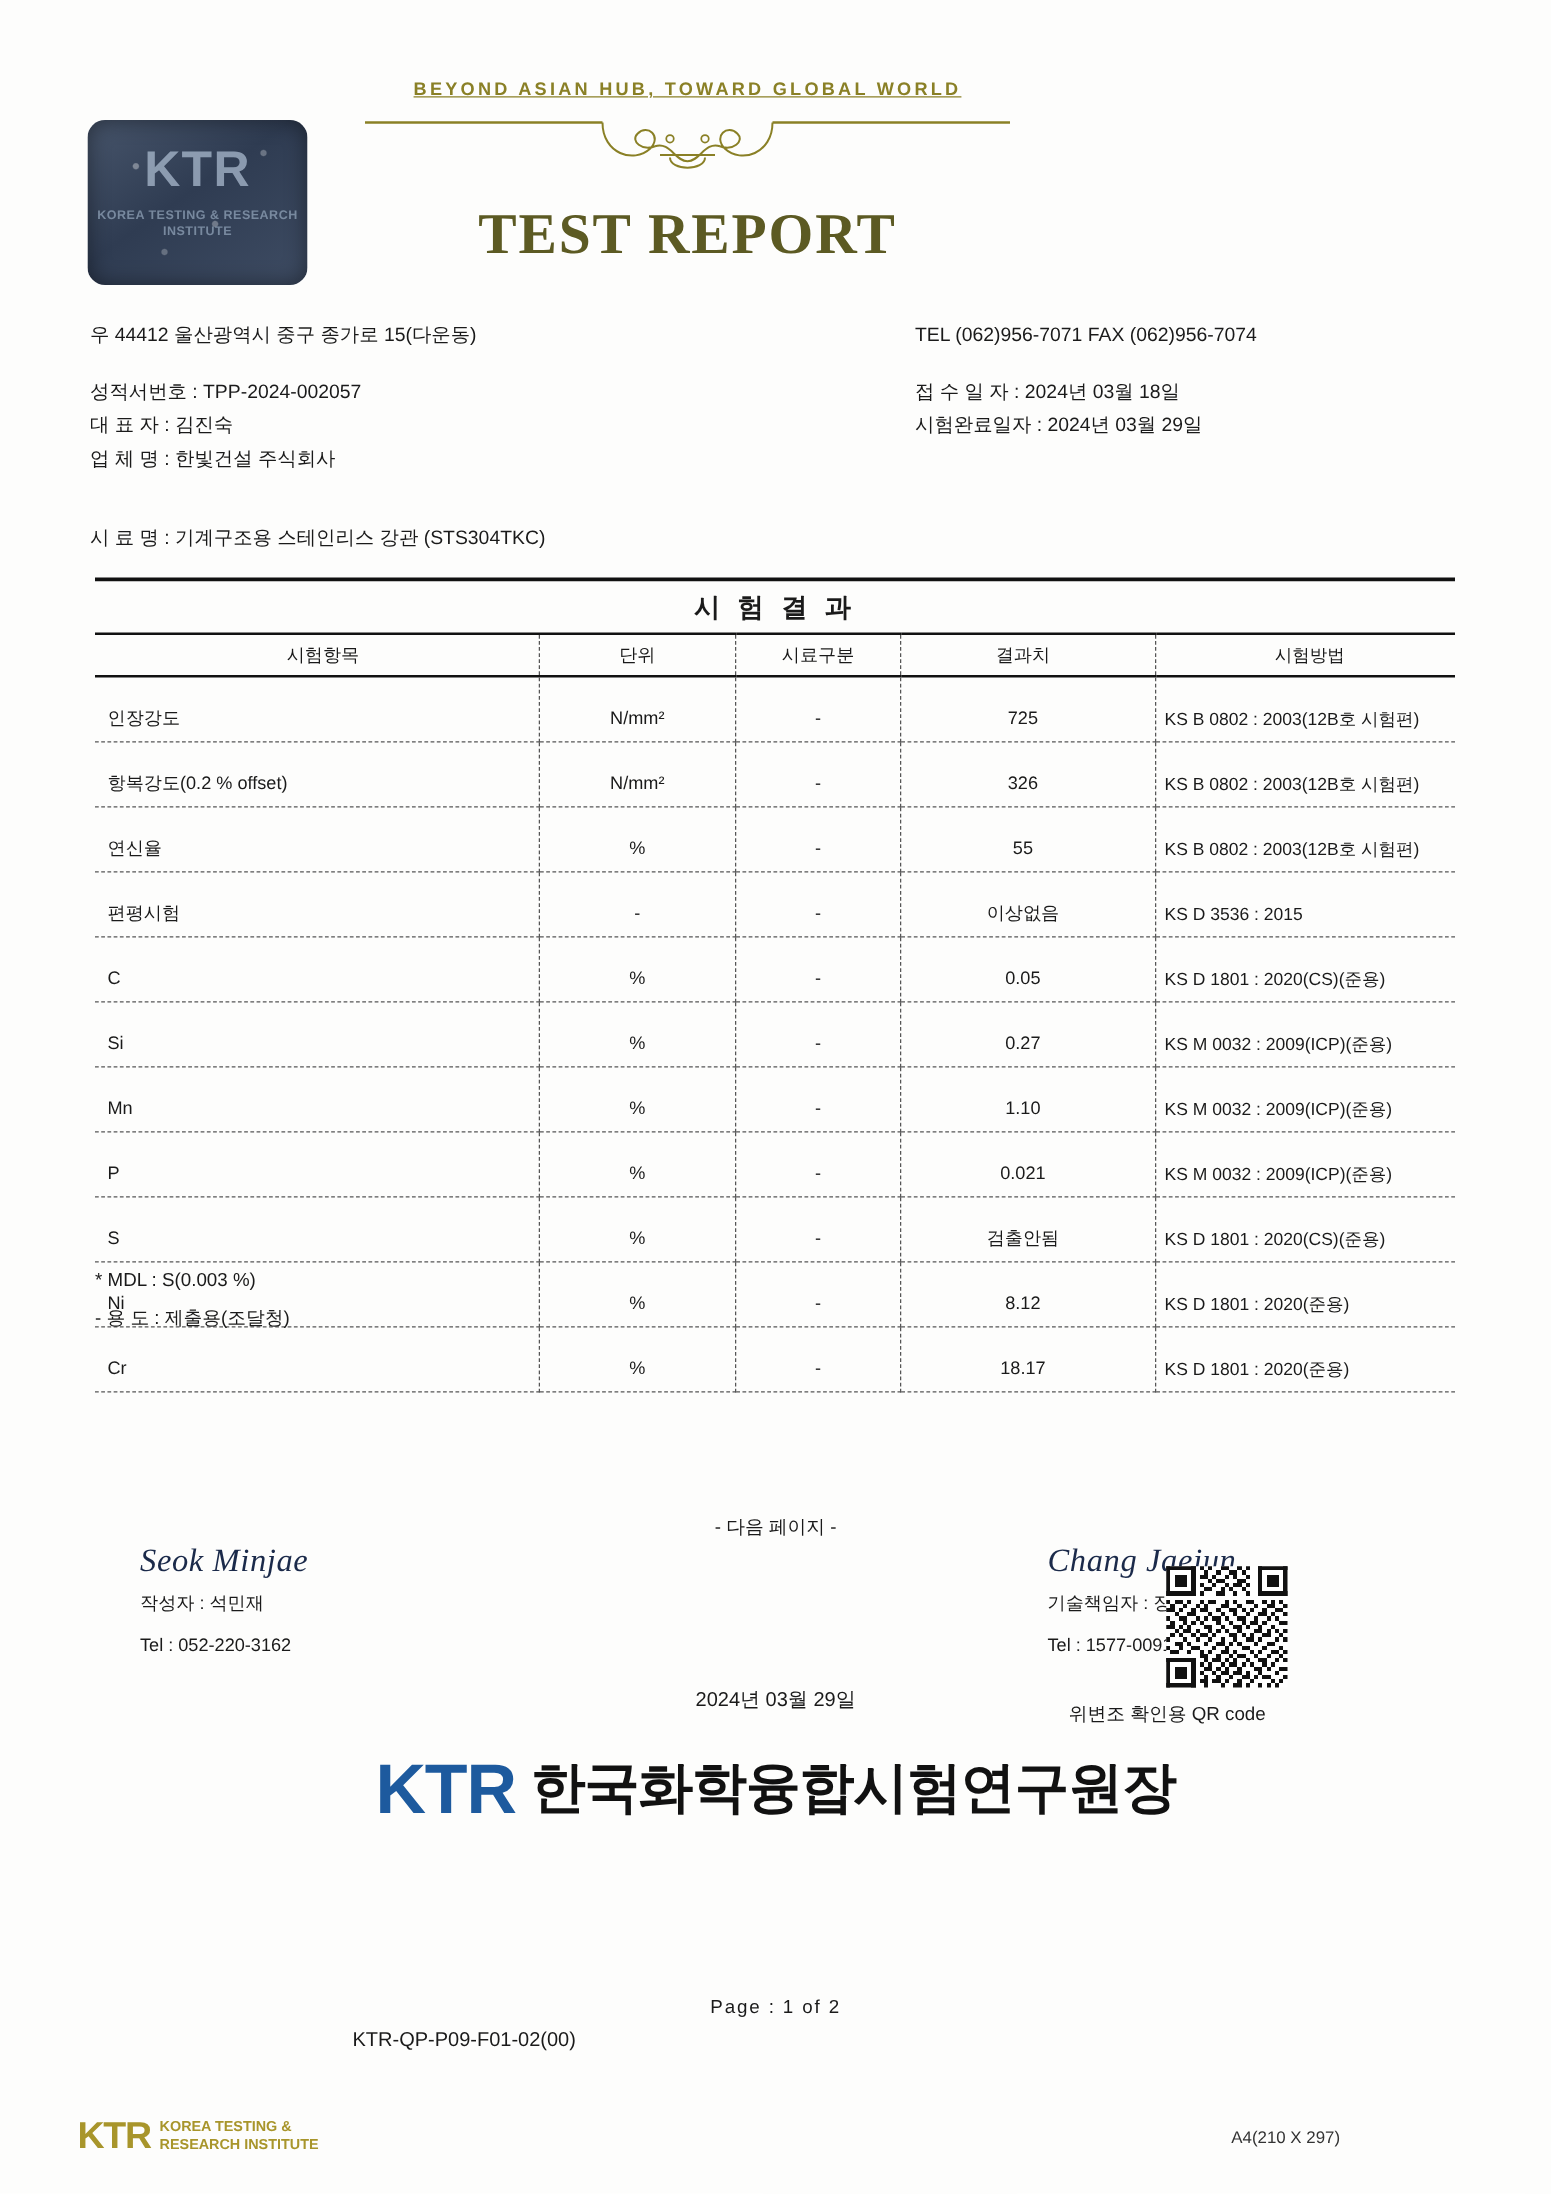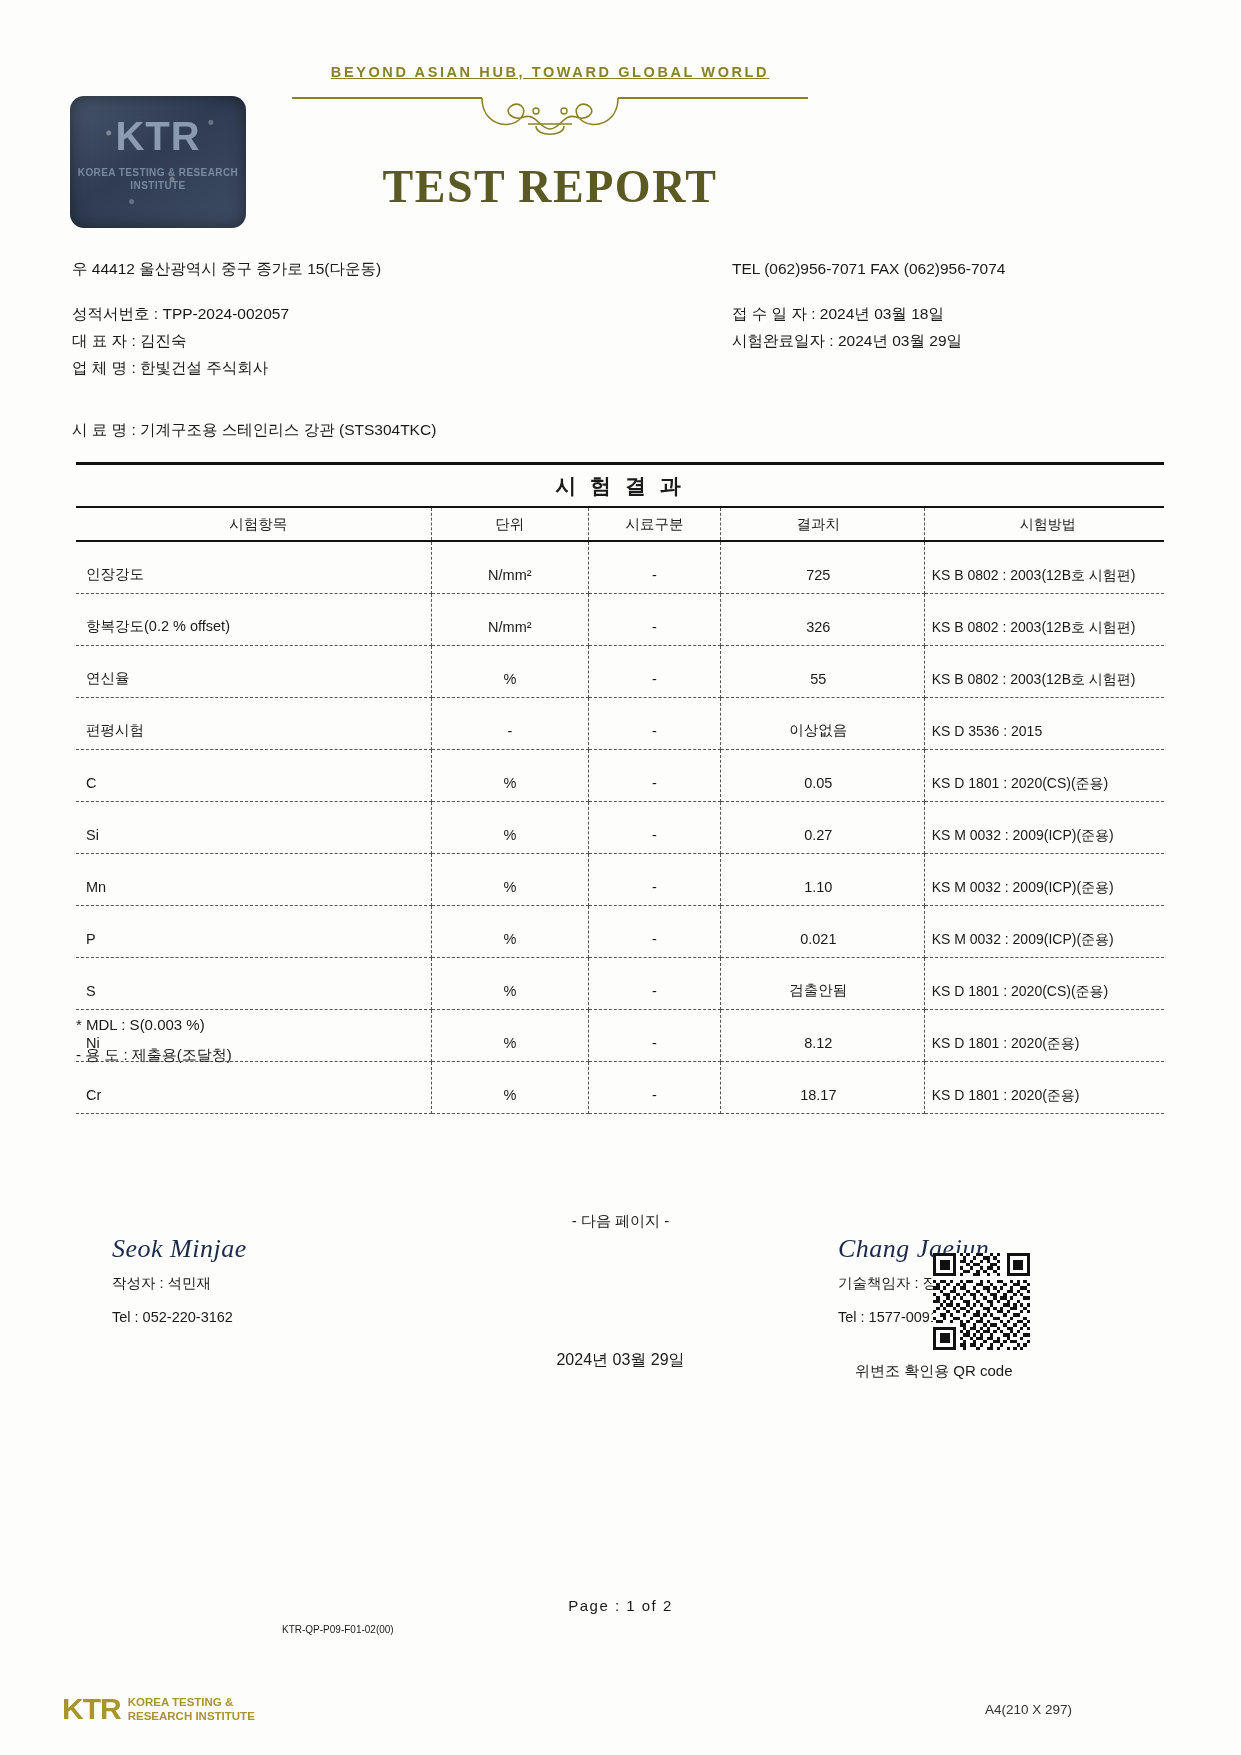--- a/index.html
+++ b/index.html
@@ -284,21 +284,21 @@
     line-height: 14px;
     color: #a8952b;
     margin-left: 7px;
     vertical-align: middle;
     text-align: left;
   }
   .foot-code {
     position: absolute;
     left: 282px;
     top: 1624px;
-    font-size: 10px;
+    font-size: 16px;
   }
   .foot-size {
     position: absolute;
     left: 985px;
     top: 1702px;
     font-size: 13.5px;
     color: #333;
   }
 </style>
 </head>
@@ -457,20 +457,23 @@
   </div>
 
   <div class="sig right">
     <div class="sig-name">Chang Jaejun</div>
     <div class="sig-line">기술책임자 : 장재준</div>
     <div class="sig-line">Tel : 1577-0091(ARS ① →④)</div>
   </div>
 
   <div class="issue-date">2024년 03월 29일</div>
 
+  <div class="ktr-block">
+    <span class="ktr-logo">KTR</span><span class="ktr-korean">한국화학융합시험연구원장</span>
+  </div>
 
   <svg class="qr" viewBox="0 0 29 29" shape-rendering="crispEdges">
     <rect width="29" height="29" fill="#fff"></rect>
     <g fill="#111">
       <rect x="0" y="0" width="7" height="1"></rect>
         <rect x="0" y="6" width="7" height="1"></rect>
       <rect x="0" y="0" width="1" height="7"></rect>
         <rect x="6" y="0" width="1" height="7"></rect>
       <rect x="2" y="2" width="3" height="3"></rect>
       <rect x="22" y="0" width="7" height="1"></rect>

